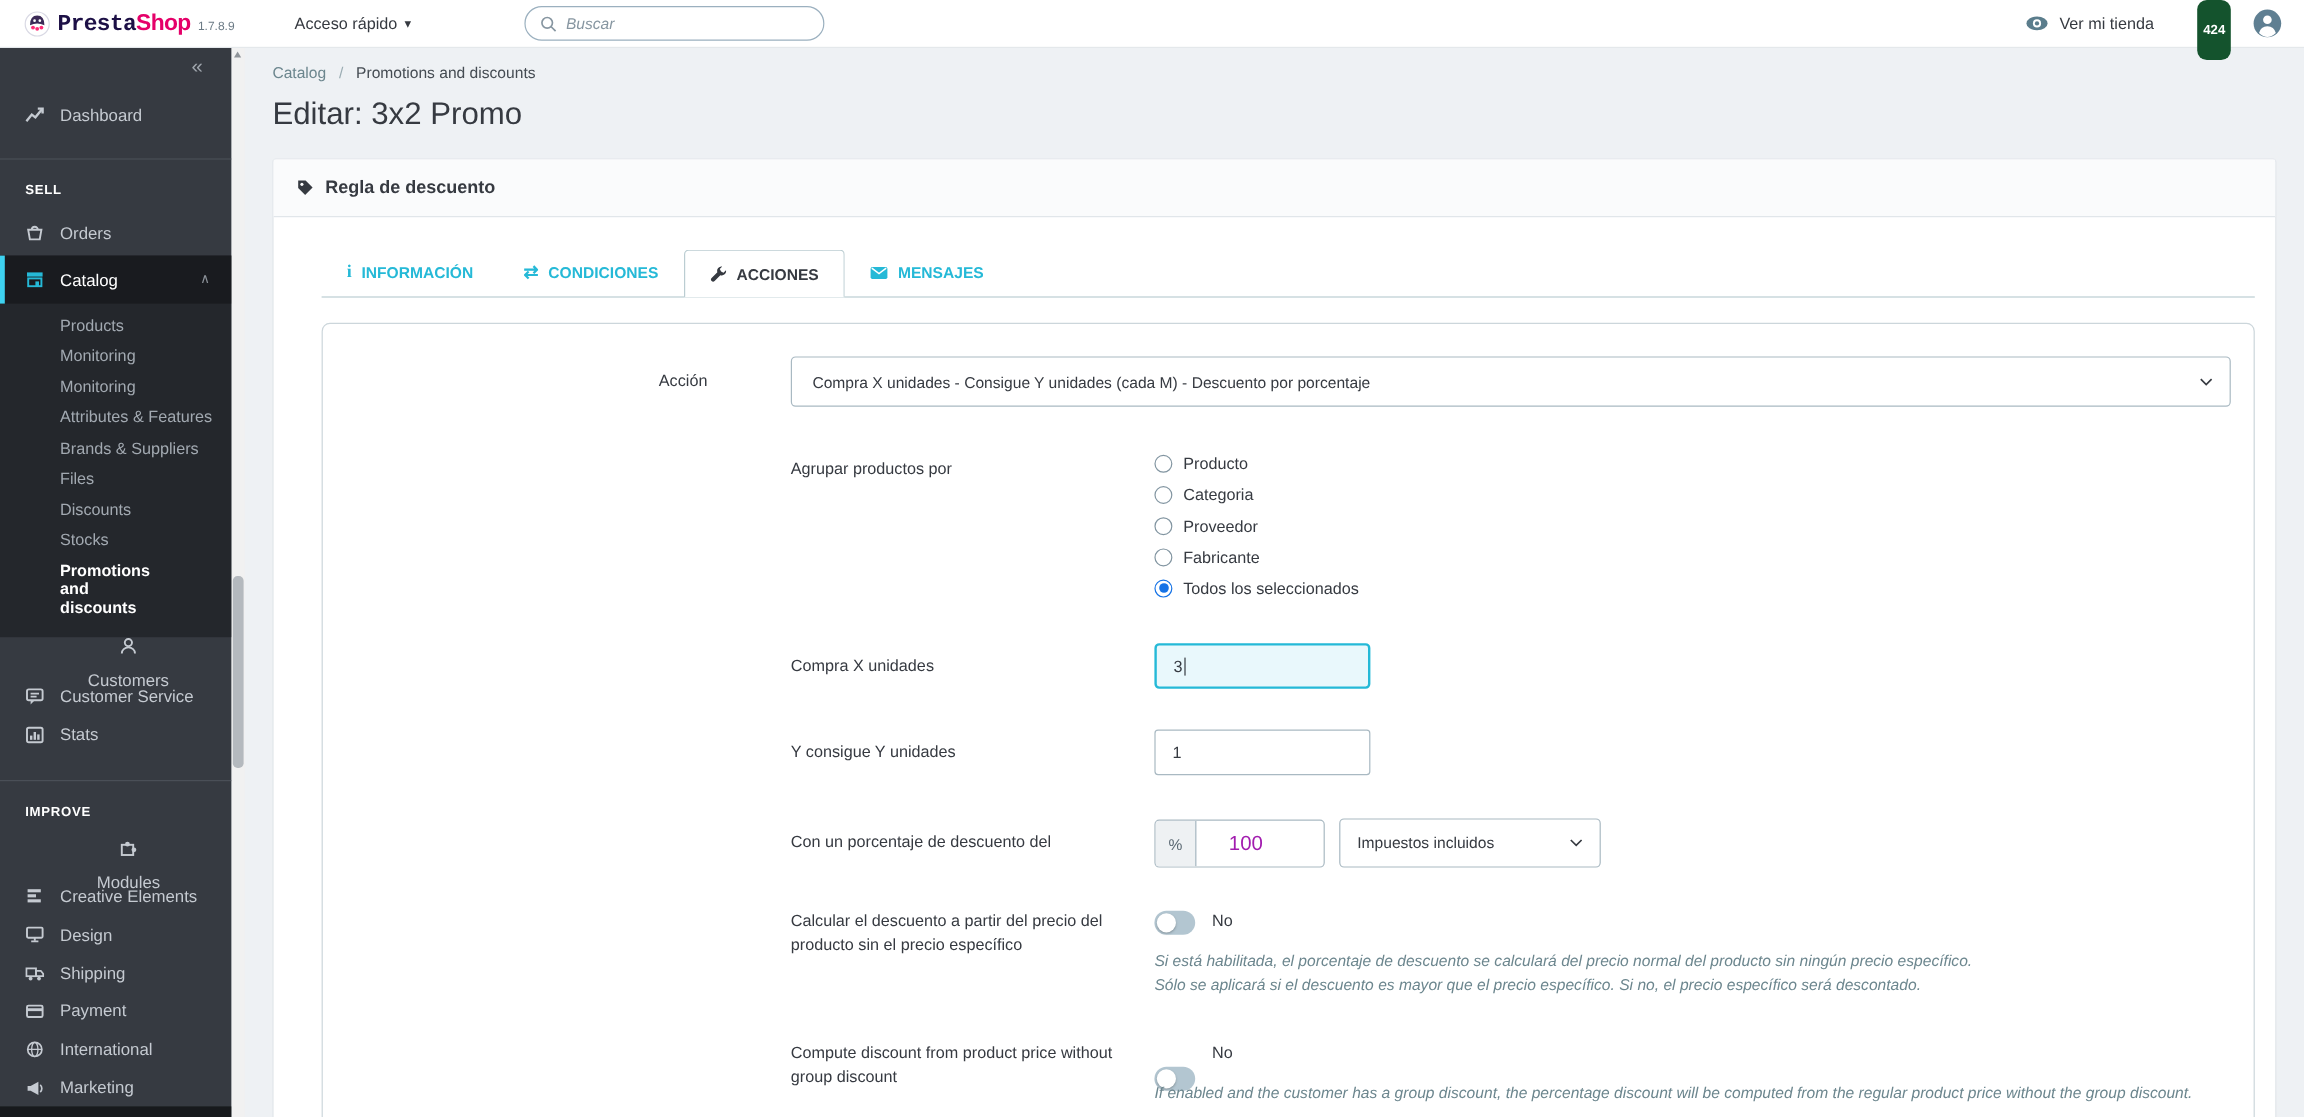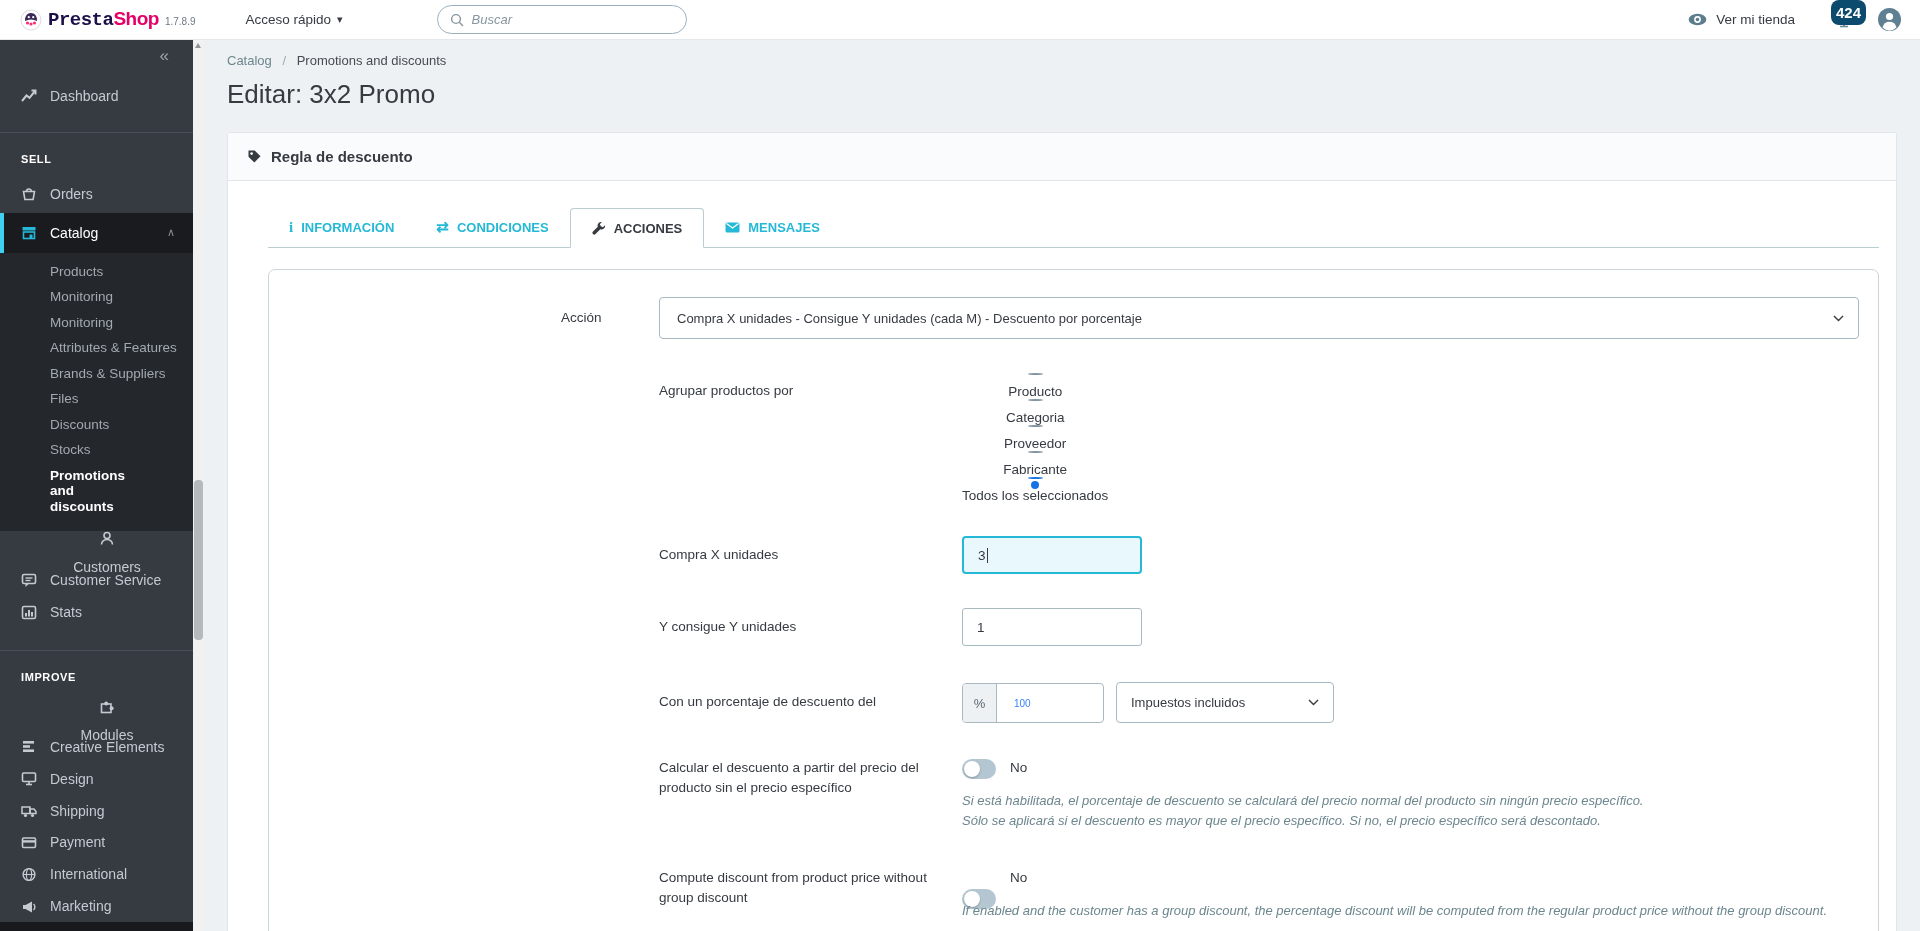--- a/index.html
+++ b/index.html
@@ -18,22 +18,22 @@
   .quick-access { margin-left:50px; font-size:13.5px; color:#363a41; display:flex; align-items:center; gap:6px; cursor:pointer; }
   .quick-access .caret { font-size:11px; color:#363a41; }
   .searchbox { margin-left:94px; width:250px; height:29px; border:1px solid #9bb0bf; border-radius:15px;
                display:flex; align-items:center; padding:0 12px; gap:8px; background:#fff; }
   .searchbox input { border:none; outline:none; font-style:italic; font-size:13px; color:#7f1d1d; width:180px;
                      font-family:"Liberation Sans", sans-serif; background:transparent; }
   .searchbox input::placeholder { color:#8796a1; }
   .topbar-right { margin-left:auto; display:flex; align-items:center; margin-right:12px; }
   .view-shop { display:flex; align-items:center; gap:9px; font-size:13.5px; color:#363a41; cursor:pointer; }
   .bell-wrap { position:relative; margin-left:40px; cursor:pointer; }
-  .bell-badge { position:absolute; top:-11px; left:-4px; background:#0c4a6e; color:#fff; font-size:15px; font-weight:bold;
-                border-radius:8px; padding:4px 5px; }
+  .bell-badge { position:absolute; top:-11px; left:-4px; background:#14532d; color:#fff; font-size:11px; font-weight:bold;
+                border-radius:8px; padding:19px 5px; }
   .avatar-wrap { margin-left:24px; margin-right:6px; cursor:pointer; }
 
   
   .sidebar { position:absolute; top:40px; left:0; width:193px; height:891px; background:#363a41; z-index:20;
              display:flex; flex-direction:column; }
   .collapse-row { text-align:right; padding:6px 24px 0 0; }
   .collapse-glyph { color:#9fa5ac; font-size:17px; cursor:pointer; }
   .nav-item { display:flex; align-items:center; gap:13px; height:38px; padding-left:21px; color:#c5cad1;
               font-size:14px; cursor:pointer; }
   .nav-item .icon { width:16px; display:flex; justify-content:center; color:#c5cad1; }
@@ -81,47 +81,47 @@
   
   .tab-pane { position:relative; margin-top:21px; border:1px solid #ccd6db; border-radius:7px; height:700px; background:#fff; }
   .abs { position:absolute; }
   .flabel { font-size:13.5px; color:#363a41; }
 
   .sel { border:1px solid #a9b9c2; border-radius:4px; background:#fff; display:flex; align-items:center;
          font-size:13px; color:#363a41; cursor:pointer; }
   .sel .sel-text { padding-left:17px; }
   .sel .sel-chev { margin-left:auto; margin-right:14px; }
 
-  .action-label { left:280px; top:40px;margin-left:12px; }
+  .action-label { left:280px; top:40px; }
   .action-select { left:390px; top:27px; width:1200px; height:42px; }
 
   .group-label { left:390px; top:113px; }
   .radio-col { left:693px; top:103px; display:flex; flex-direction:column; }
-  .radio-row { display:flex; align-items:center; gap:9px; height:26px; cursor:pointer;flex-direction:column; }
+  .radio-row { display:flex; align-items:center; gap:9px; height:26px; cursor:pointer; }
   .radio { width:15px; height:15px; border:1.5px solid #8295a1; border-radius:50%; background:#fff; position:relative; }
   .radio.checked { border-color:#1673e6; }
   .radio.checked::after { content:""; position:absolute; left:2.5px; top:2.5px; width:8px; height:8px;
                           border-radius:50%; background:#1673e6; }
   .radio-text { font-size:13.5px; color:#363a41; }
 
   .buyx-label { left:390px; top:277px; }
   .fake-input { border:1px solid #a9b9c2; border-radius:3px; background:#fff; display:flex; align-items:center;
                 font-size:13.5px; color:#363a41; padding-left:14px; }
   .buyx-input { left:693px; top:266px; width:180px; height:38px; border:2px solid #25b9d7; background:#e9f8fc; border-radius:4px; }
   .text-caret { display:inline-block; width:1px; height:15px; background:#363a41; margin-left:1px; }
 
   .gety-label { left:390px; top:349px;text-align:center; }
   .gety-input { left:693px; top:338px; width:180px; height:38px; }
 
   .pct-label { left:390px; top:424px; }
   .pct-group { left:693px; top:413px; height:40px; display:flex; border:1px solid #a9b9c2; border-radius:4px;
                overflow:hidden; background:#fff; }
   .pct-prefix { width:34px; background:#eef1f3; border-right:1px solid #a9b9c2; display:flex; align-items:center;
                 justify-content:center; font-size:13px; color:#5a6872; }
-  .pct-value { width:106px; display:flex; align-items:center; padding-left:17px; font-size:10px; color:#3b82f6; }
+  .pct-value { width:106px; display:flex; align-items:center; padding-left:27px; font-size:17px; color:#a21caf; }
   .tax-select { left:847px; top:412px; width:218px; height:41px; }
   .tax-select .sel-text { padding-left:14px; font-size:13px; }
 
   .toggle { width:34px; height:20px; border-radius:10px; background:#b3c6d1; position:relative; cursor:pointer; }
   .toggle .knob { position:absolute; left:2px; top:2px; width:16px; height:16px; border-radius:50%; background:#fff;
                   box-shadow:0 1px 2px rgba(0,0,0,0.25); }
   .toggle-state { font-size:13.5px; color:#363a41; }
   .help-text { font-size:13px; font-style:italic; color:#6c868e; line-height:1.55; }
 
   .t1-label { left:390px; top:488px; width:302px; line-height:1.5; }

